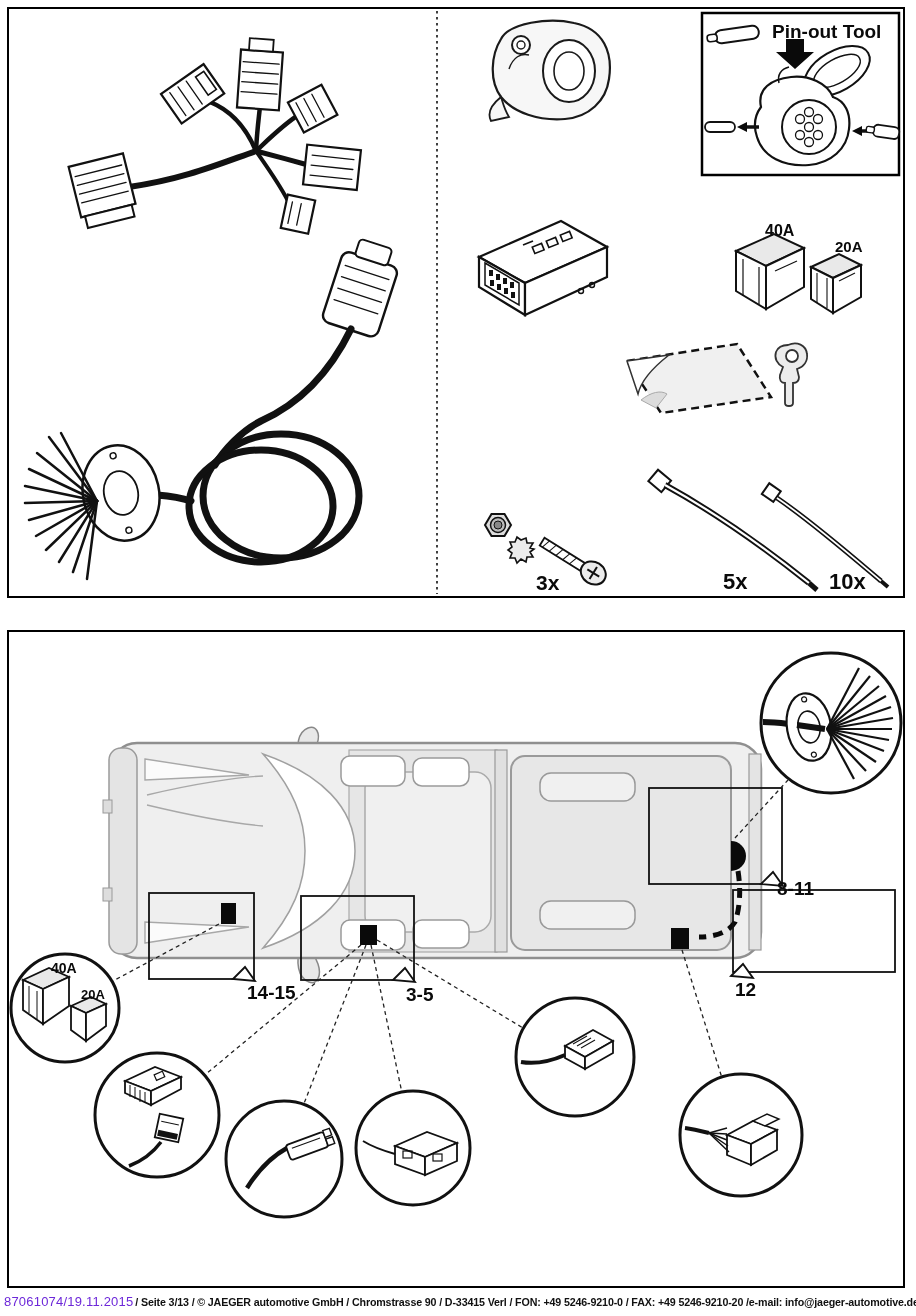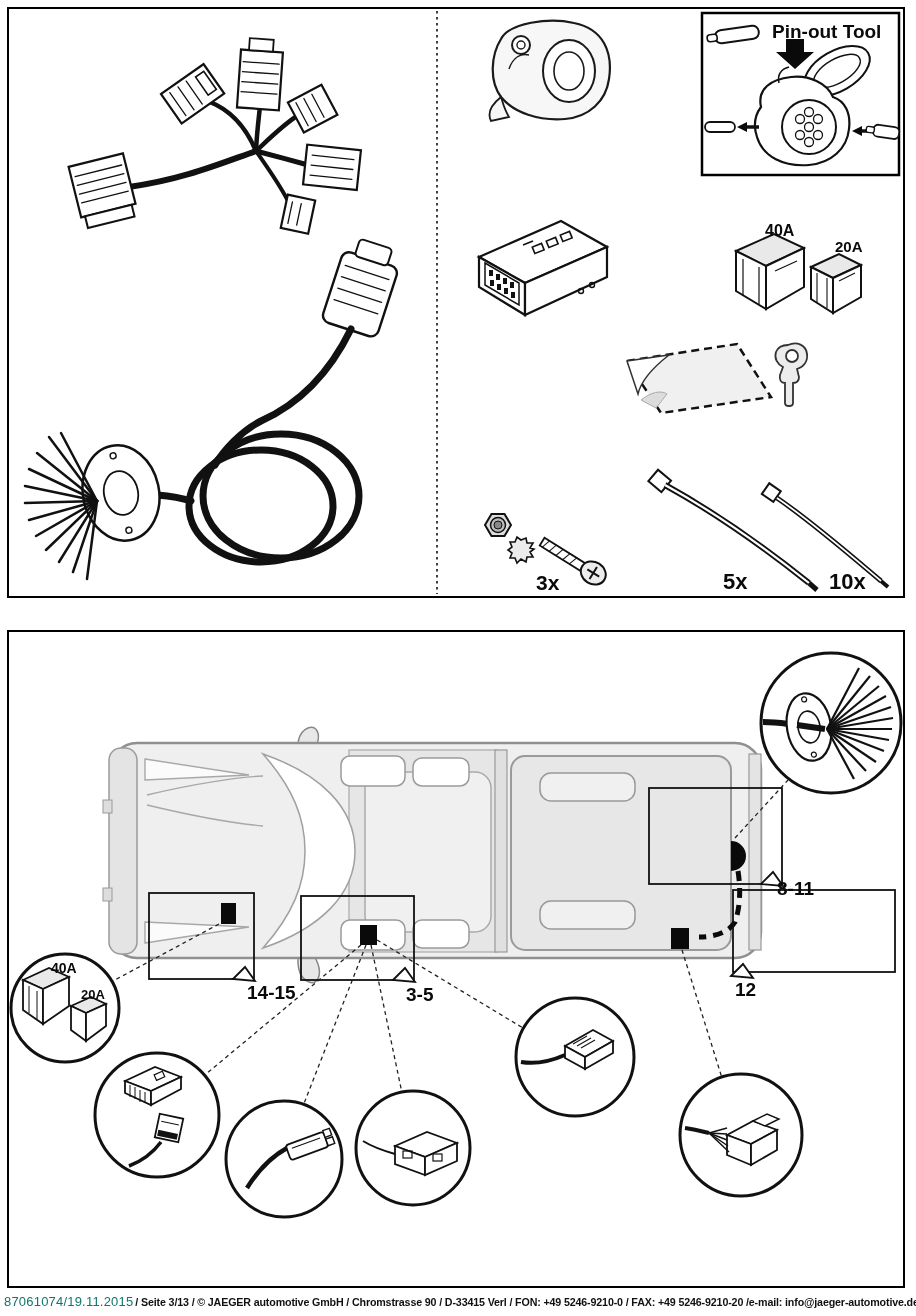--- a/index.html
+++ b/index.html
@@ -3,21 +3,21 @@
 <meta charset="utf-8">
 <style>
   html,body{margin:0;padding:0;background:#fff;}
   body{width:916px;height:1316px;position:relative;font-family:"Liberation Sans",sans-serif;overflow:hidden;}
   .panel{position:absolute;border:2px solid #000;background:#fff;}
   #kit-panel{left:7px;top:7px;width:894px;height:587px;}
   #vehicle-panel{left:7px;top:630px;width:894px;height:654px;}
   svg{display:block;}
   .lbl{font-family:"Liberation Sans",sans-serif;font-weight:700;fill:#0a0a0a;}
   #footer{position:absolute;left:4px;top:1294px;width:910px;white-space:nowrap;display:flex;align-items:baseline;}
-  #footer .ref{font-size:13px;font-weight:400;color:#0f766e;letter-spacing:0.2px;}
+  #footer .ref{font-size:13px;font-weight:400;color:#6d28d9;letter-spacing:0.2px;}
   #footer .info{font-size:10.7px;font-weight:700;color:#111;letter-spacing:-0.15px;margin-left:2px;}
 </style>
 </head>
 <body>
 
 <div class="panel" id="kit-panel">
 <svg width="894" height="587" viewBox="0 0 894 587">
 
   <line x1="428" y1="2" x2="428" y2="585" stroke="#111" stroke-width="1.6" stroke-dasharray="2.5 3.5"></line>
 

